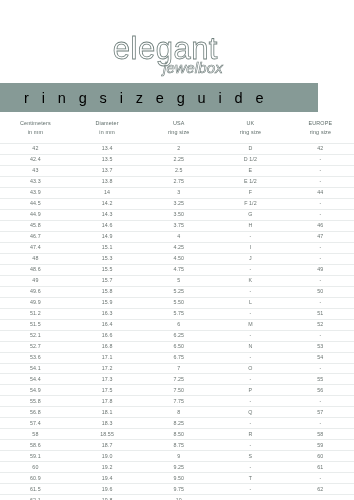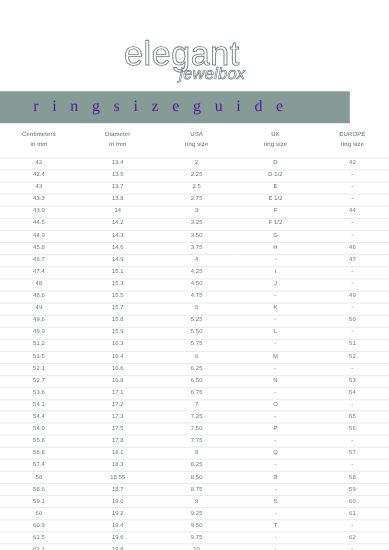--- a/index.html
+++ b/index.html
@@ -56,25 +56,25 @@
   .title-band {
     height: 29px;
     background: #869a96;
     display: flex;
     align-items: center;
     justify-content: center;
     padding-right: 26px;
     box-sizing: border-box;
   }
   .title-text {
-    color: #4c1d95;
+    color: #000000;
     font-size: 14.5px;
     font-weight: 400;
     letter-spacing: 4.4px;
-    font-family: Liberation Serif, serif;
+    font-family: Liberation Sans, sans-serif;
     white-space: nowrap;
   }
 
   
   .table-wrap {
     padding: 0;
   }
   table.size-table {
     width: 354px;
     border-collapse: collapse;

